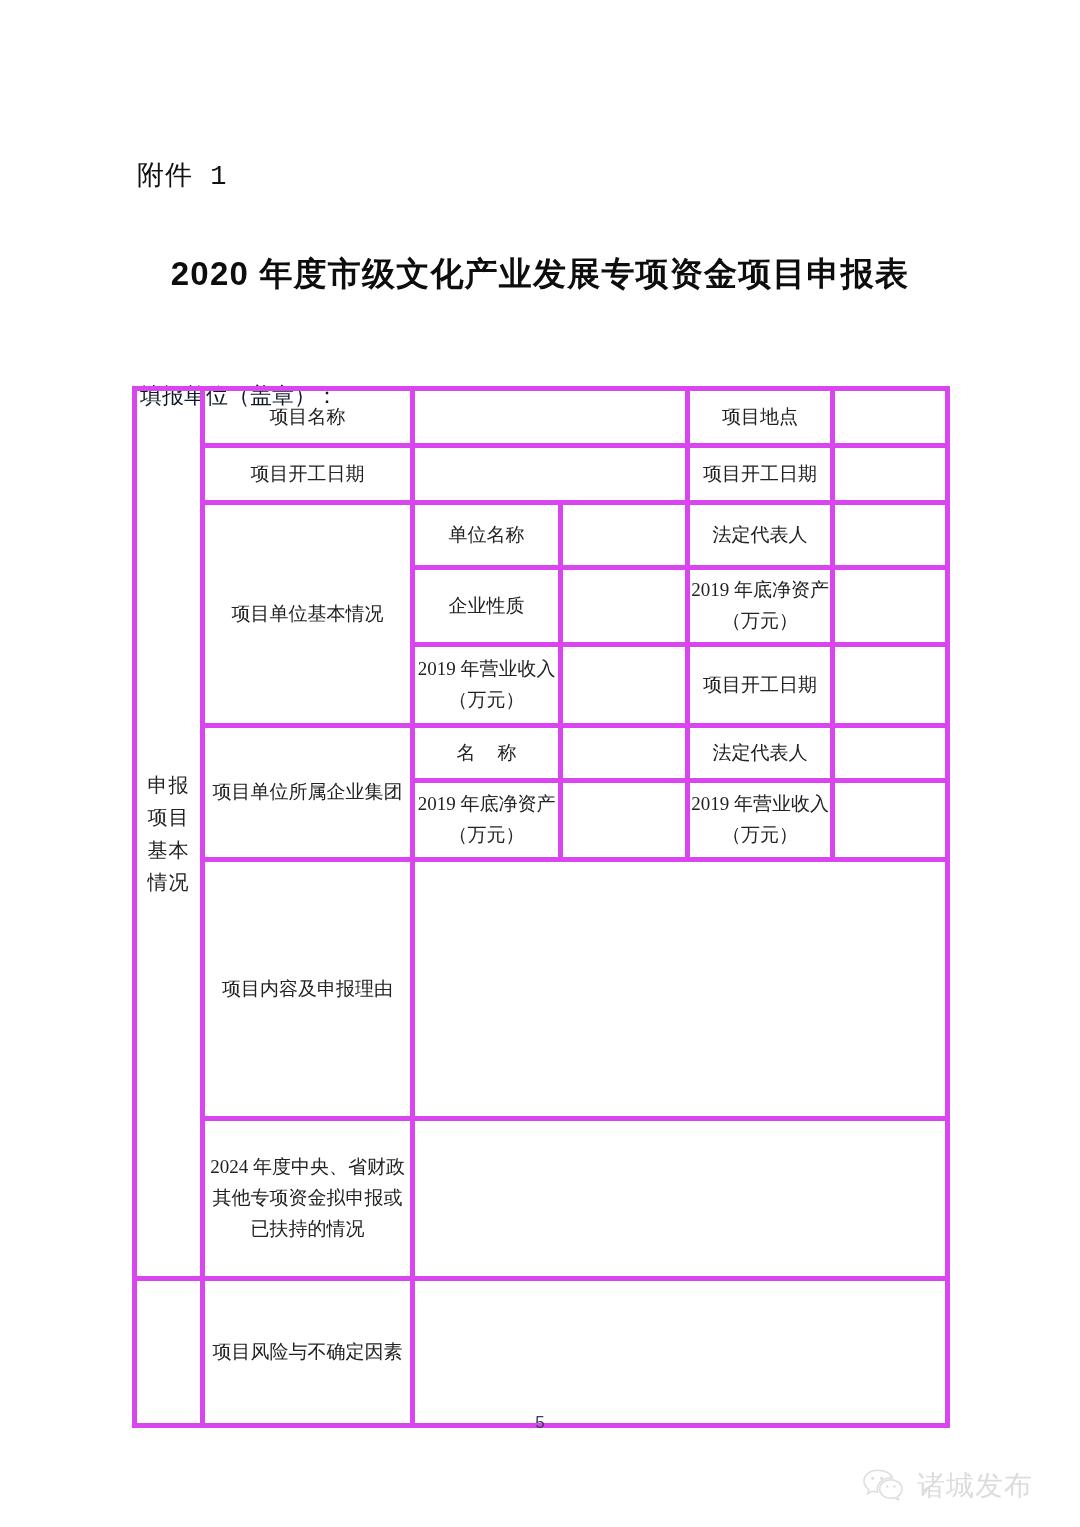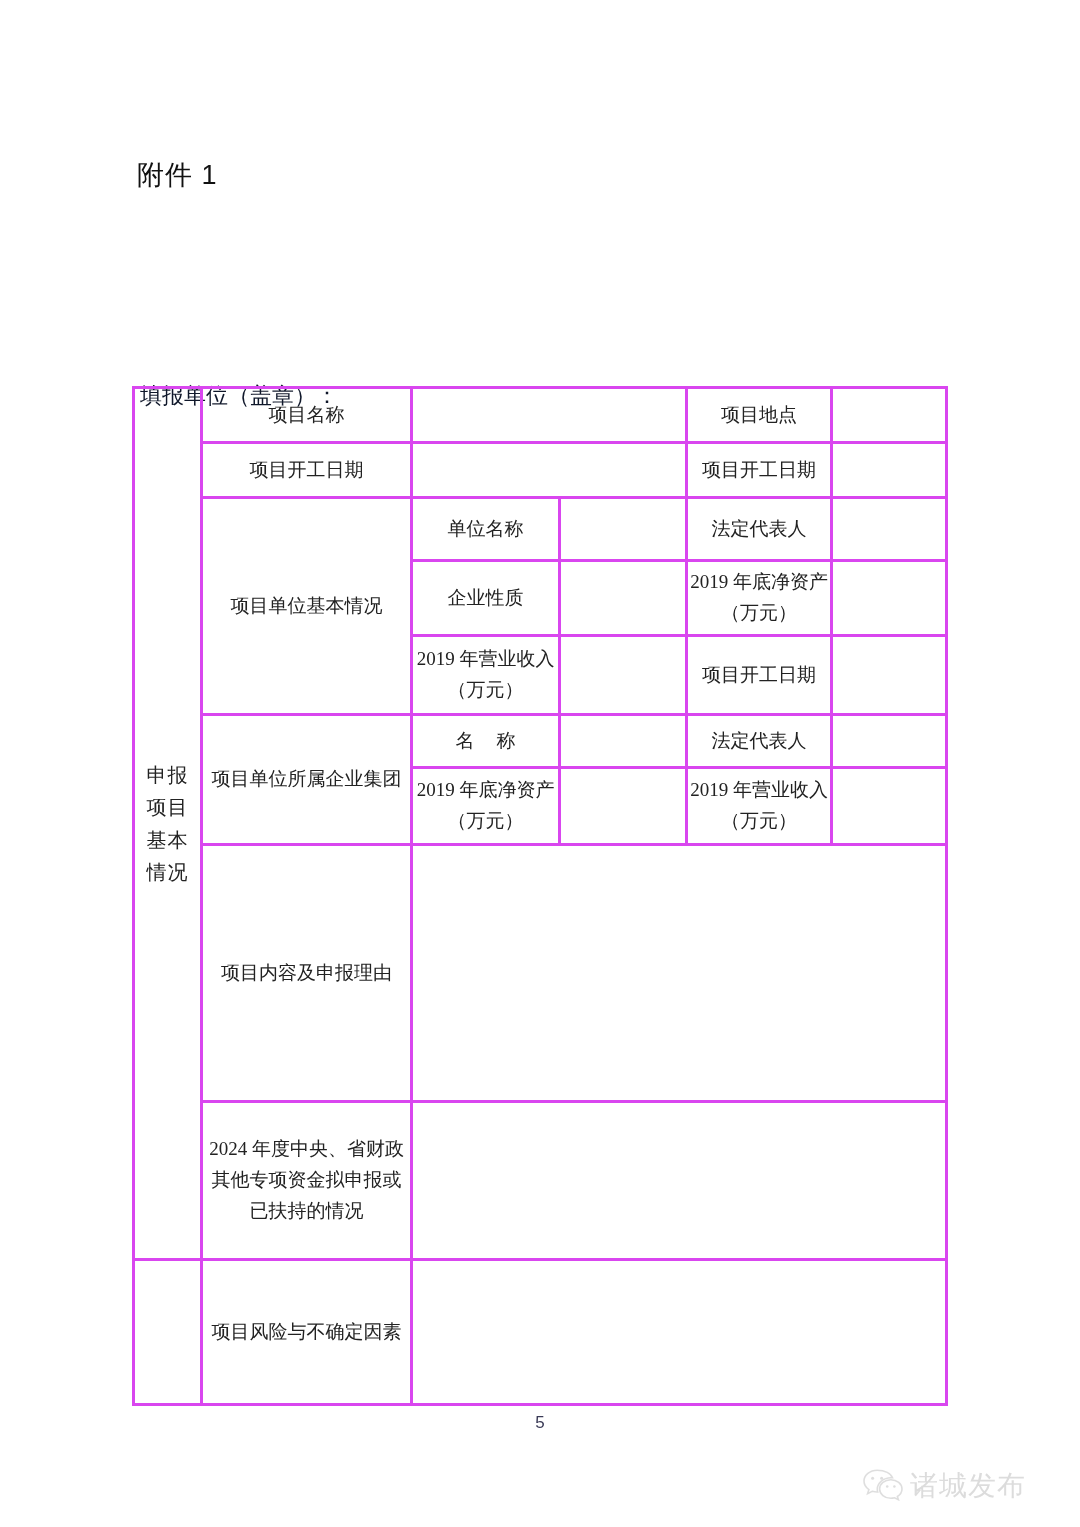--- a/index.html
+++ b/index.html
@@ -20,21 +20,21 @@
     position: absolute;
     inset: 0;
     background: #ffffff;
   }
 
   
   .attachment-label {
     position: absolute;
     left: 137px;
     top: 157px;
-    font-family: Liberation Sans, sans-serif;
+    font-family: Liberation Mono, monospace;
     font-size: 27px;
     letter-spacing: 1px;
     color: #111111;
     white-space: nowrap;
   }
 
   
   .doc-title {
     position: absolute;
     left: 0;
@@ -82,21 +82,21 @@
     left: 132px;
     top: 386px;
     width: 813px;
     height: 986px;
     border-collapse: collapse;
     table-layout: fixed;
     font-size: 19px;
     color: #222222;
   }
   .form-table td {
-    border: 3px solid #d946ef;
+    border: 5px solid #d946ef;
     padding: 0;
     vertical-align: middle;
     text-align: center;
     line-height: 1.62;
     margin-top: 24px;
   }
 
   .vert-label {
     width: 68px;
     font-size: 20px;
@@ -133,39 +133,40 @@
     color: #3a3a56;
   }
 
   
   .watermark {
     position: absolute;
     left: 862px;
     top: 1467px;
     display: flex;
     align-items: center;
-    gap: 6px;
+    gap: 13px;
     opacity: 0.34;
   }
   .watermark .wm-text {
     font-family: "Liberation Sans", "DejaVu Sans", sans-serif;
     font-size: 28px;
     color: #9a9a9a;
     letter-spacing: 1px;
     white-space: nowrap;
   }
   .wechat-icon { display: block; }
 </style>
 </head>
 <body>
 
 <div class="page">
 
   <div class="attachment-label">附件 1</div>
 
+  <div class="doc-title">2020 年度市级文化产业发展专项资金项目申报表</div>
 
   <div class="meta-row">
     <span class="meta-left">填报单位（盖章）：</span>
   </div>
 
   <table class="form-table">
     <colgroup>
       <col style="width:68px">
       <col style="width:210px">
       <col style="width:148px">

